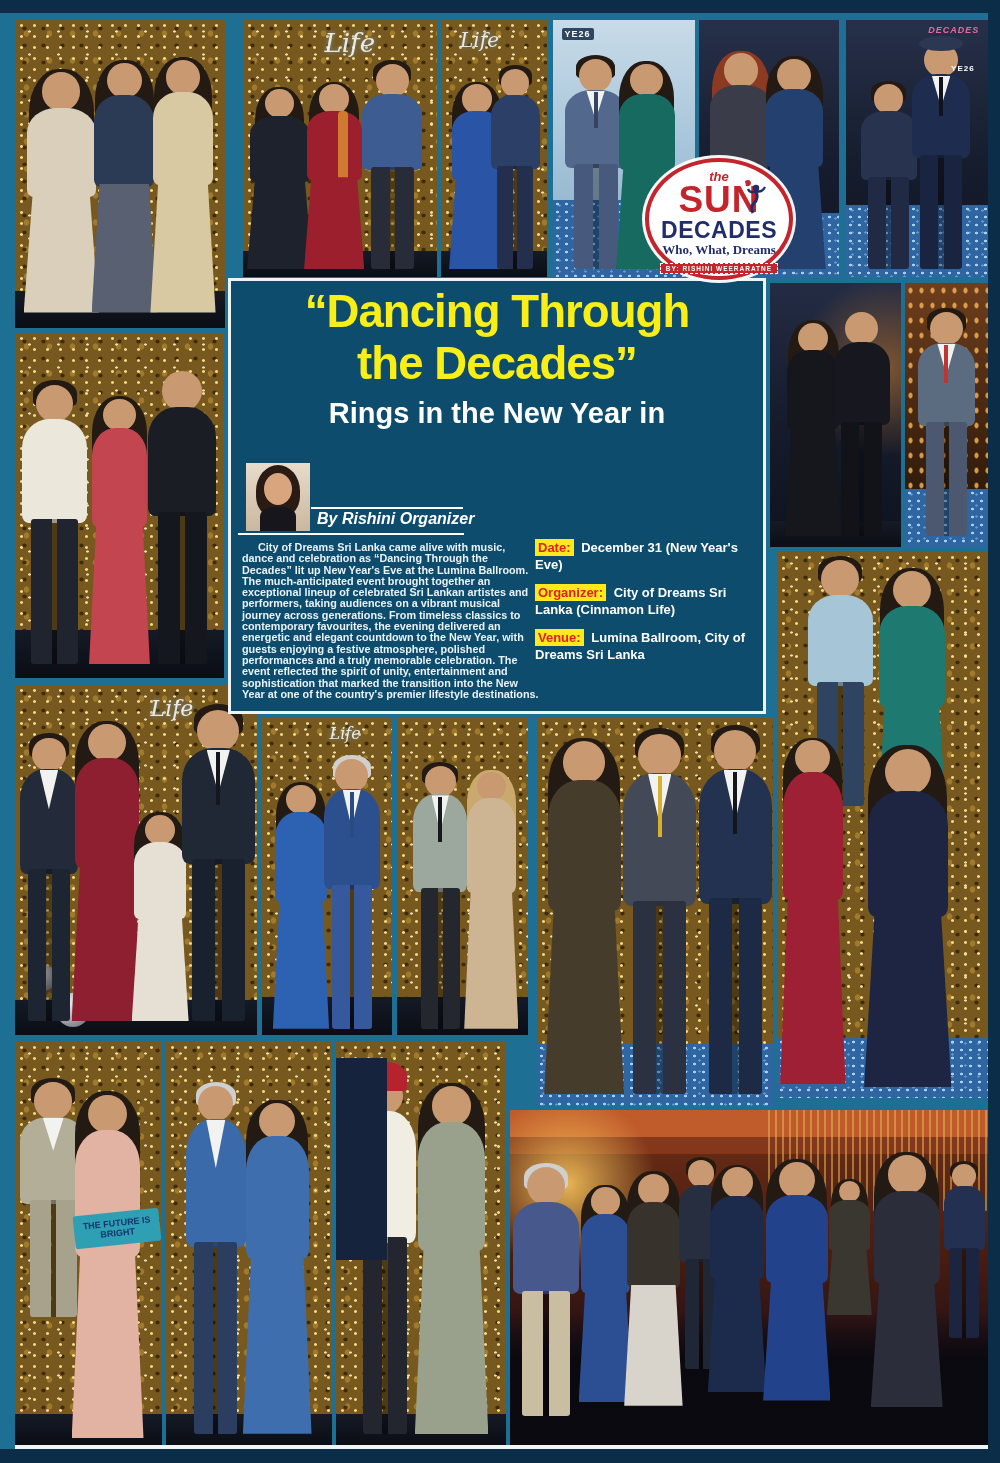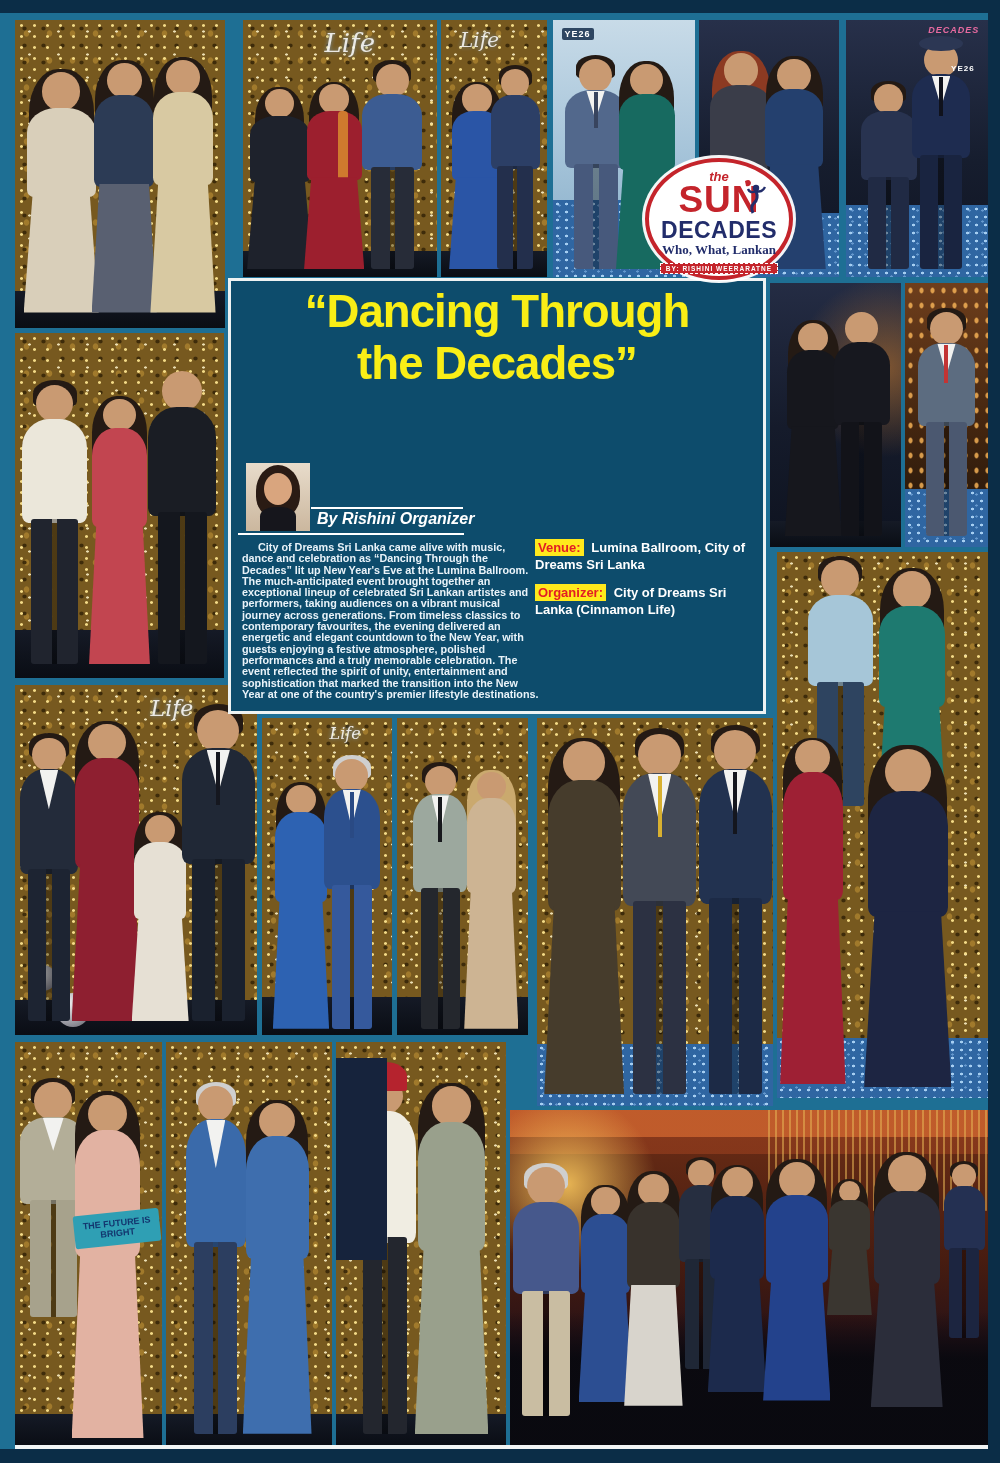--- a/index.html
+++ b/index.html
@@ -484,55 +484,60 @@
     </div>
 
   <div class="frame top"></div>
   <div class="frame right"></div>
   <div class="frame bottom"></div>
   <div class="white-rule-bottom"></div>
 
   <div class="panel">
     <div class="hl1">“Dancing Through</div>
     <div class="hl2">the Decades”</div>
+    <div class="sub1">Rings in the New Year in</div>
 
     <div class="author-photo">
       <div class="ap-hair"></div>
       <div class="ap-face"></div>
       <div class="ap-top"></div>
     </div>
     <div class="rule r1"></div>
     <div class="byline">By Rishini Organizer</div>
     <div class="rule r2"></div>
 
     <div class="body-text">City of Dreams Sri Lanka came alive with music, dance and celebration as “Dancing Through the Decades” lit up New Year's Eve at the Lumina Ballroom. The much-anticipated event brought together an exceptional lineup of celebrated Sri Lankan artistes and performers, taking audiences on a vibrant musical journey across generations. From timeless classics to contemporary favourites, the evening delivered an energetic and elegant countdown to the New Year, with guests enjoying a festive atmosphere, polished performances and a truly memorable celebration. The event reflected the spirit of unity, entertainment and sophistication that marked the transition into the New Year at one of the country's premier lifestyle destinations.</div>
 
     <div class="details">
       <div class="detail">
-        <span class="dlabel">Venue:</span>
-        <span class="dvalue">Lumina Ballroom, City of Dreams Sri Lanka</span>
+        <span class="dlabel">Date:</span>
+        <span class="dvalue">December 31 (New Year's Eve)</span>
       </div>
       <div class="detail">
         <span class="dlabel">Organizer:</span>
         <span class="dvalue">City of Dreams Sri Lanka (Cinnamon Life)</span>
+      </div>
+      <div class="detail">
+        <span class="dlabel">Venue:</span>
+        <span class="dvalue">Lumina Ballroom, City of Dreams Sri Lanka</span>
       </div>
     </div>
   </div>
 
   <div class="logo">
     <div class="logo-circle">
       <div class="logo-the">the</div>
       <div class="logo-sun-row">
         <span class="logo-sun">SUN</span>
         <svg class="dancer" width="26" height="36" viewBox="0 0 26 36">
           <path d="M4 2 q5 -3 6 2 q-1 4 -5 3 z" fill="#c4242b"></path>
           <circle cx="15" cy="9" r="3.2" fill="#222d6b"></circle>
           <path d="M15 12 q-6 3 -8 -2" stroke="#222d6b" stroke-width="2.4" fill="none"></path>
           <path d="M15 12 q6 2 9 -4" stroke="#222d6b" stroke-width="2.4" fill="none"></path>
           <path d="M15 12 q3 8 -2 12 q-4 4 -1 10" stroke="#222d6b" stroke-width="3" fill="none"></path>
         </svg>
       </div>
       <div class="logo-society">DECADES</div>
-      <div class="logo-tag">Who, What, Lankan</div>
+      <div class="logo-tag">Who, What, Dreams</div>
       <div class="logo-bar">BY: RISHINI WEERARATNE</div>
     </div>
   </div>
 </div>
 
 </body></html>

